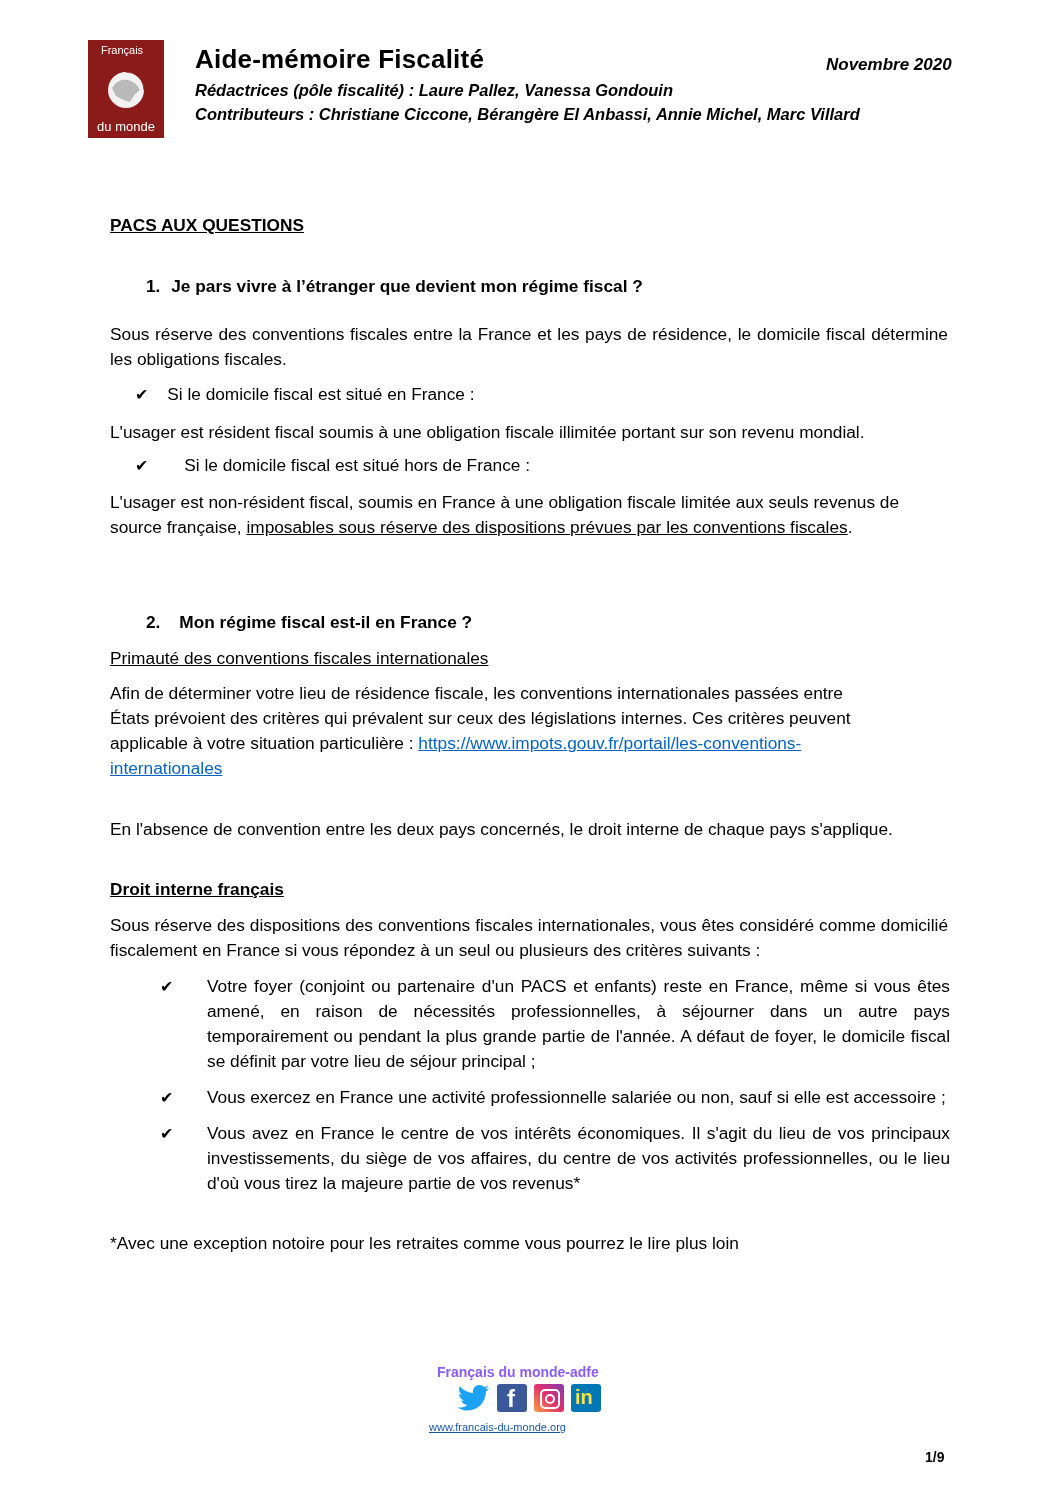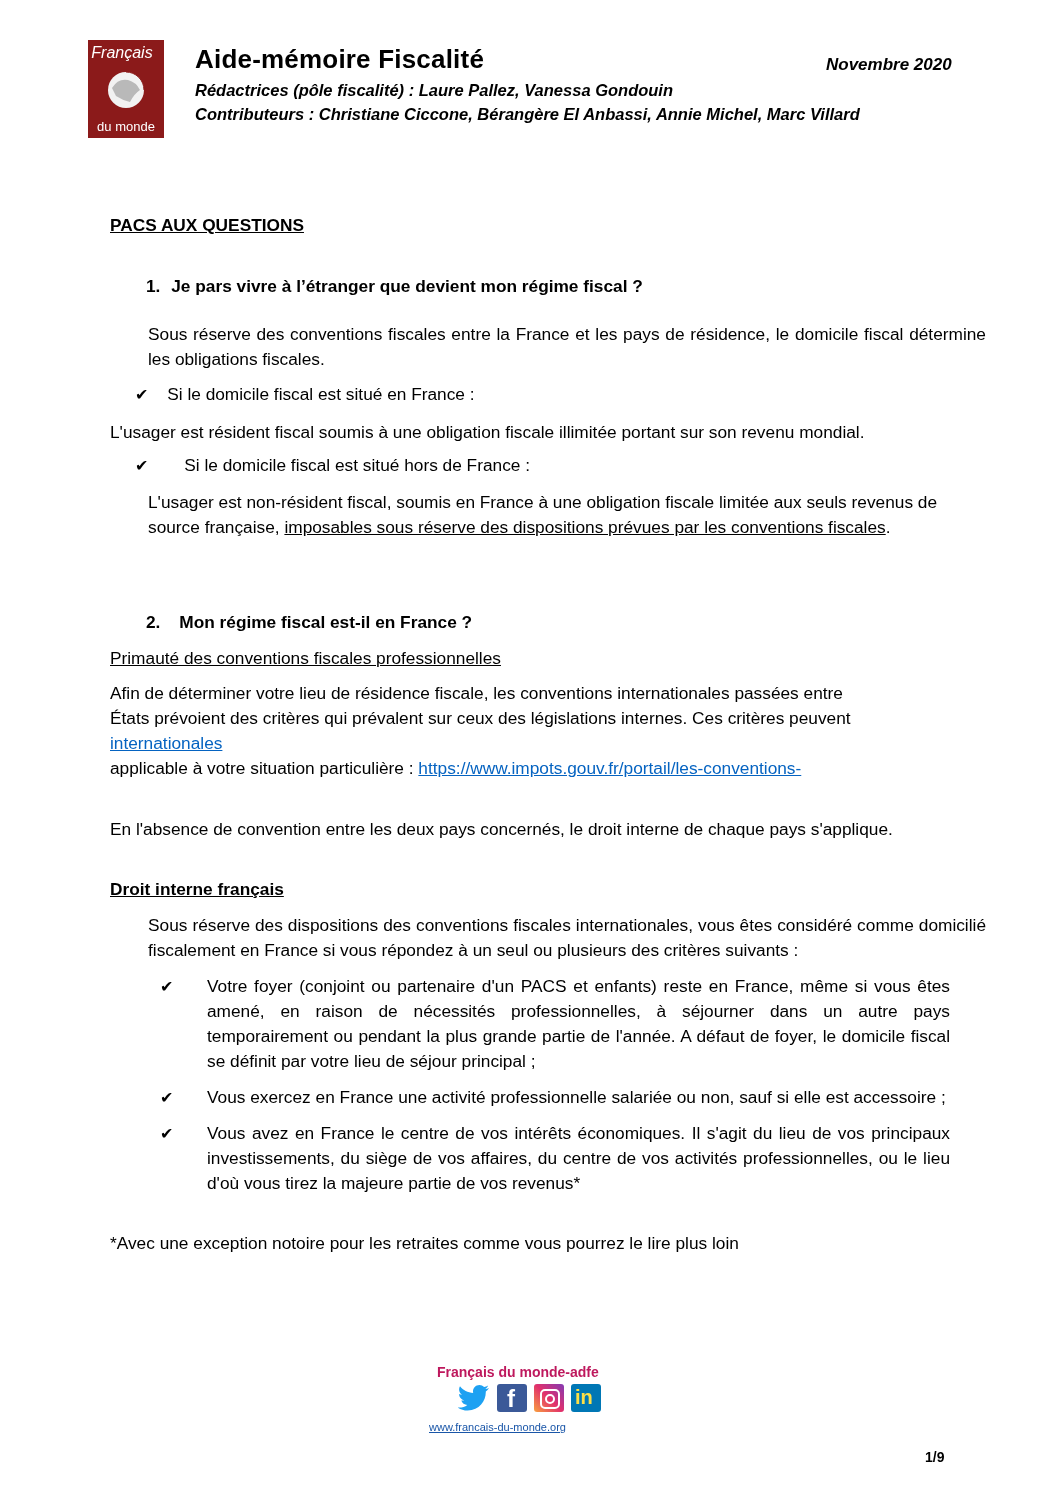--- a/index.html
+++ b/index.html
@@ -5,33 +5,33 @@
   html, body { margin: 0; padding: 0; background: #ffffff; }
   body {
     width: 1058px; height: 1497px; position: relative; overflow: hidden;
     font-family: "Liberation Sans", sans-serif; color: #000;
   }
   .abs { position: absolute; }
   .logo {
     left: 88px; top: 40px; width: 76px; height: 98px; background: #8b1a1a;
     color: #fff; text-align: center;
   }
-  .logo .t1 { position: absolute; left: 0; right: 8px; top: 4px; font-size: 16px; font-style: italic; }
+  .logo .t1 { position: absolute; left: 0; right: 8px; top: 4px; font-size: 11px; }
   .logo .t2 { position: absolute; left: 0; right: 0; bottom: 4px; font-size: 13px; }
   .logo .globe { position: absolute; left: 18px; top: 28px; width: 40px; height: 44px; }
   .title { left: 195px; top: 44px; font-size: 26px; font-weight: bold; letter-spacing: 0.2px; }
   .date { left: 826px; top: 55px; font-size: 17px; font-weight: bold; font-style: italic; text-align: right; }
   .meta { left: 195px; font-size: 16.5px; font-weight: bold; font-style: italic; }
   .body-text { font-size: 17.3px; line-height: 25px; }
-  .para { left: 110px; width: 838px; text-align: justify; margin-left: 38px; }
+  .para { left: 110px; width: 838px; text-align: justify; }
   .underline { text-decoration: underline; }
   .bold { font-weight: bold; }
   .check { font-size: 16px; }
   .link { color: #0563c1; text-decoration: underline; }
-  .footer-brand { left: 437px; top: 1364px; font-size: 14px; font-weight: bold; color: #be185d; }
+  .footer-brand { left: 437px; top: 1364px; font-size: 14px; font-weight: bold; color: #8b5cf6; }
   .social { top: 1384px; width: 30px; height: 28px; border-radius: 3px; }
   .footer-url { left: 429px; top: 1421px; font-size: 11px; color: #1a56a8; text-decoration: underline; }
   .pagenum { left: 925px; top: 1449px; font-size: 14px; font-weight: bold; }
 </style>
 </head>
 <body>
 
 <div class="abs logo">
   <span class="t1">Français</span>
   <svg class="globe" viewBox="0 0 40 44">
@@ -66,27 +66,27 @@
   <span class="check">✔</span>
   <span style="margin-left:31px;">Si le domicile fiscal est situé hors de France :</span>
 </div>
 <div class="abs body-text para" style="top:490px; text-align:left;"><span>L'usager est non-résident fiscal, soumis en France à une obligation fiscale limitée aux seuls revenus de source française, </span><span class="underline">imposables sous réserve des dispositions prévues par les conventions fiscales</span><span>.</span></div>
 
 <div class="abs body-text bold" style="left:146px; top:610px;">
   <span>2.</span>
   <span style="margin-left:14px;">Mon régime fiscal est-il en France ?</span>
 </div>
 
-<div class="abs body-text underline" style="left:110px; top:646px;">Primauté des conventions fiscales professionnelles</div>
+<div class="abs body-text underline" style="left:110px; top:646px;">Primauté des conventions fiscales internationales</div>
 
 <div class="abs body-text" style="left:110px; top:681px;">
   <div>Afin de déterminer votre lieu de résidence fiscale, les conventions internationales passées entre</div>
   <div>États prévoient des critères qui prévalent sur ceux des législations internes. Ces critères peuvent</div>
+  <div><span>applicable à votre situation particulière : </span><a class="link">https://www.impots.gouv.fr/portail/les-conventions-</a></div>
   <div><a class="link">internationales</a></div>
-  <div><span>applicable à votre situation particulière : </span><a class="link">https://www.impots.gouv.fr/portail/les-conventions-</a></div>
 </div>
 
 <div class="abs body-text" style="left:110px; top:817px;">En l'absence de convention entre les deux pays concernés, le droit interne de chaque pays s'applique.</div>
 
 <div class="abs body-text bold underline" style="left:110px; top:877px;">Droit interne français</div>
 
 <div class="abs body-text para" style="top:913px;">Sous réserve des dispositions des conventions fiscales internationales, vous êtes considéré comme domicilié fiscalement en France si vous répondez à un seul ou plusieurs des critères suivants :</div>
 
 <div class="abs body-text" style="left:160px; top:974px; width:790px;">
   <div style="display:flex; margin-bottom:11px;">

